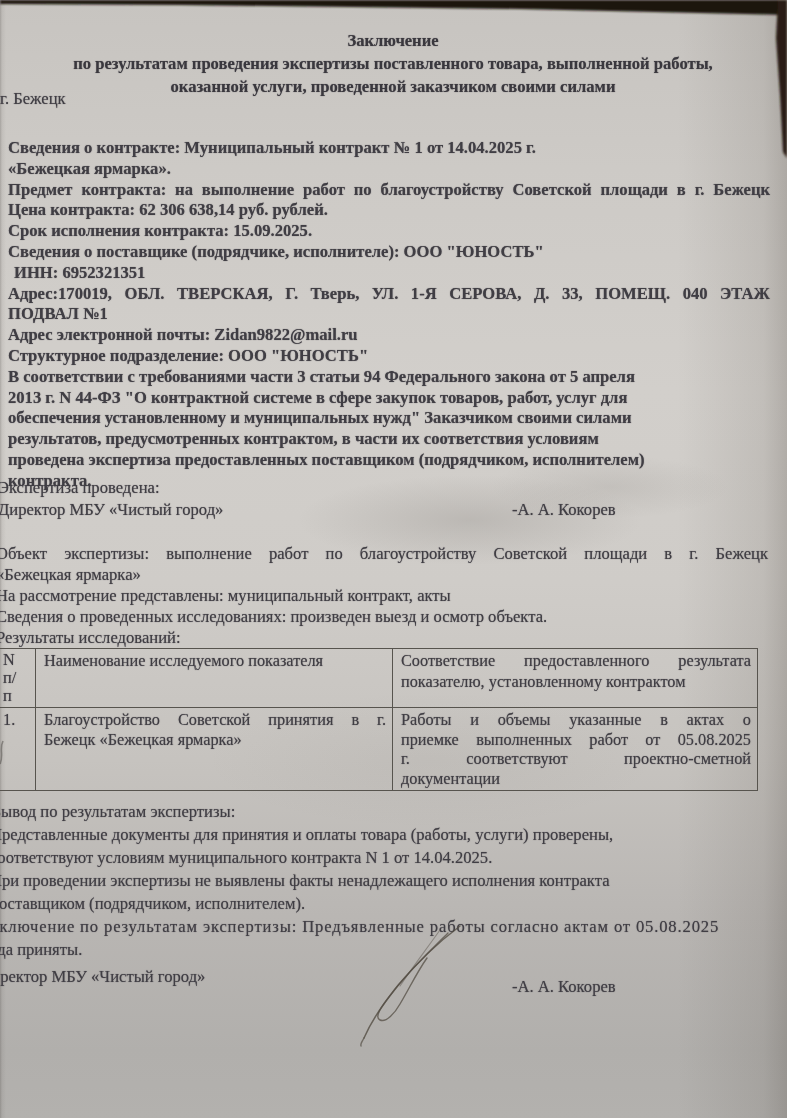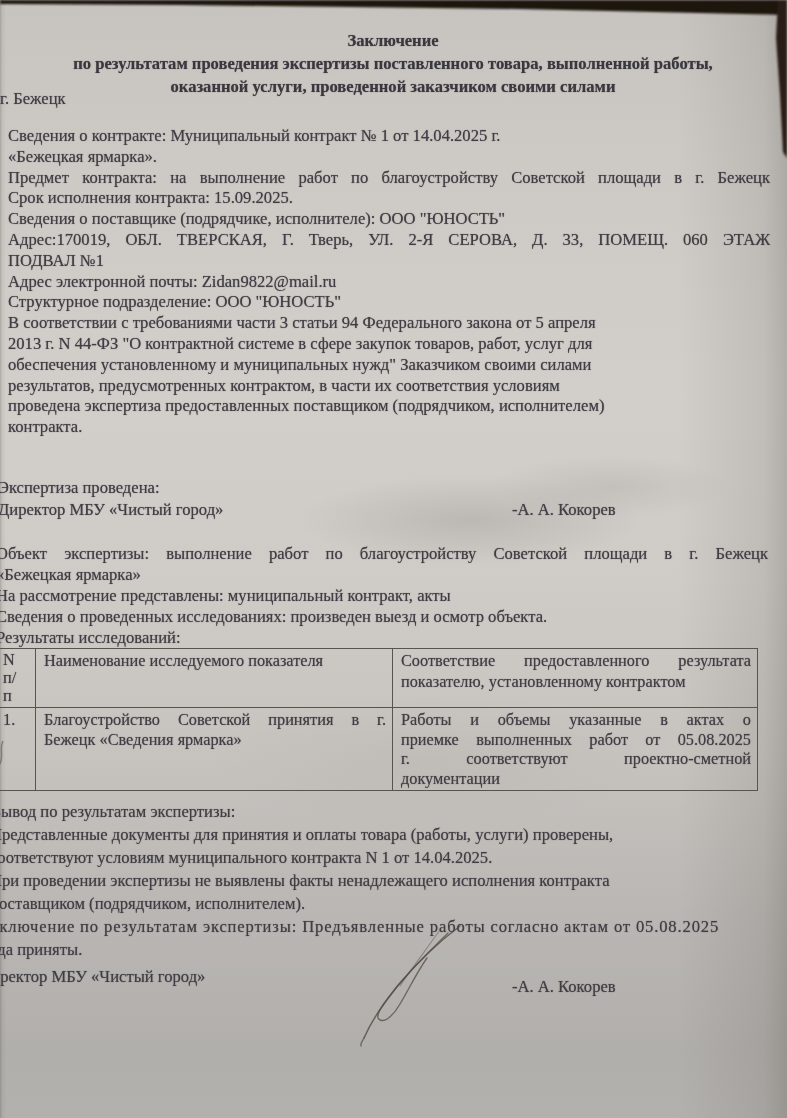--- a/index.html
+++ b/index.html
@@ -20,21 +20,21 @@
     padding-left: 14px;
   }
   .page-inner{position:absolute;inset:0;filter:blur(.3px);color:#403e44;}
   .t{font-size:16.6px;line-height:21px;text-shadow:0 0 1.1px rgba(66,64,70,.72);white-space:nowrap;}
   .wrapok{white-space:normal;}
   .just{white-space:normal;text-align:justify;text-align-last:justify;}
   .block{position:absolute;}
   .title{top:29px;left:20px;width:746px;text-align:center;font-weight:bold;color:#3a383e;}
   .title .t{line-height:23px;white-space:normal;}
   .city{position:absolute;top:88px;left:0;}
-  .contract{top:126px;left:8px;width:762px;}
+  .contract{top:138px;left:8px;width:762px;font-weight:bold;}
   .contract .t{line-height:20.8px;}
   .contract .indent{margin-left:6px;}
   .expert{top:477px;left:-2px;width:774px;}
   .expert .t{line-height:22px;position:relative;}
   .name-right{position:absolute;left:514px;top:0;}
   .object{top:543px;left:-4px;width:772px;}
   .rtable{position:absolute;top:648px;left:-2px;width:760px;border-collapse:collapse;table-layout:fixed;}
   .rtable td{border:1.5px solid #57544e;vertical-align:top;padding:2px 6px 2px 8px;}
   .rtable td.numcol{padding:2px 2px 2px 4px;}
   .rtable .t{font-size:16.3px;line-height:19.6px;}
@@ -62,23 +62,25 @@
       <div class="t">по результатам проведения экспертизы поставленного товара, выполненной работы,</div>
       <div class="t">оказанной услуги, проведенной заказчиком своими силами</div>
     </div>
 
     <div class="city t">г. Бежецк</div>
 
     <div class="block contract">
       <div class="t">Сведения о контракте: Муниципальный контракт № 1 от 14.04.2025 г.</div>
       <div class="t">«Бежецкая ярмарка».</div>
       <div class="t just">Предмет контракта: на выполнение работ по благоустройству Советской площади в г. Бежецк</div>
+      <div class="t">Цена контракта: 62 306 638,14 руб. рублей.</div>
       <div class="t">Срок исполнения контракта: 15.09.2025.</div>
       <div class="t">Сведения о поставщике (подрядчике, исполнителе): ООО "ЮНОСТЬ"</div>
-      <div class="t just">Адрес:170019, ОБЛ. ТВЕРСКАЯ, Г. Тверь, УЛ. 2-Я СЕРОВА, Д. 33, ПОМЕЩ. 060 ЭТАЖ</div>
+      <div class="t indent">ИНН: 6952321351</div>
+      <div class="t just">Адрес:170019, ОБЛ. ТВЕРСКАЯ, Г. Тверь, УЛ. 1-Я СЕРОВА, Д. 33, ПОМЕЩ. 040 ЭТАЖ</div>
       <div class="t">ПОДВАЛ №1</div>
       <div class="t">Адрес электронной почты: Zidan9822@mail.ru</div>
       <div class="t">Структурное подразделение: ООО "ЮНОСТЬ"</div>
       <div class="t">В соответствии с требованиями части 3 статьи 94 Федерального закона от 5 апреля</div>
       <div class="t">2013 г. N 44-ФЗ "О контрактной системе в сфере закупок товаров, работ, услуг для</div>
       <div class="t">обеспечения установленному и муниципальных нужд" Заказчиком своими силами</div>
       <div class="t">результатов, предусмотренных контрактом, в части их соответствия условиям</div>
       <div class="t">проведена экспертиза предоставленных поставщиком (подрядчиком, исполнителем)</div>
       <div class="t">контракта.</div>
     </div>
@@ -119,21 +121,21 @@
           <div class="t just">Соответствие предоставленного результата</div>
           <div class="t">показателю, установленному контрактом</div>
         </td>
       </tr>
       <tr>
         <td class="numcol">
           <div class="t">1.</div>
         </td>
         <td>
           <div class="t just">Благоустройство Советской принятия в г.</div>
-          <div class="t">Бежецк «Сведения ярмарка»</div>
+          <div class="t">Бежецк «Бежецкая ярмарка»</div>
         </td>
         <td>
           <div class="t just">Работы и объемы указанные в актах о</div>
           <div class="t just">приемке выполненных работ от 05.08.2025</div>
           <div class="t just">г. соответствуют проектно-сметной</div>
           <div class="t">документации</div>
         </td>
       </tr>
     </tbody>
       </table>

